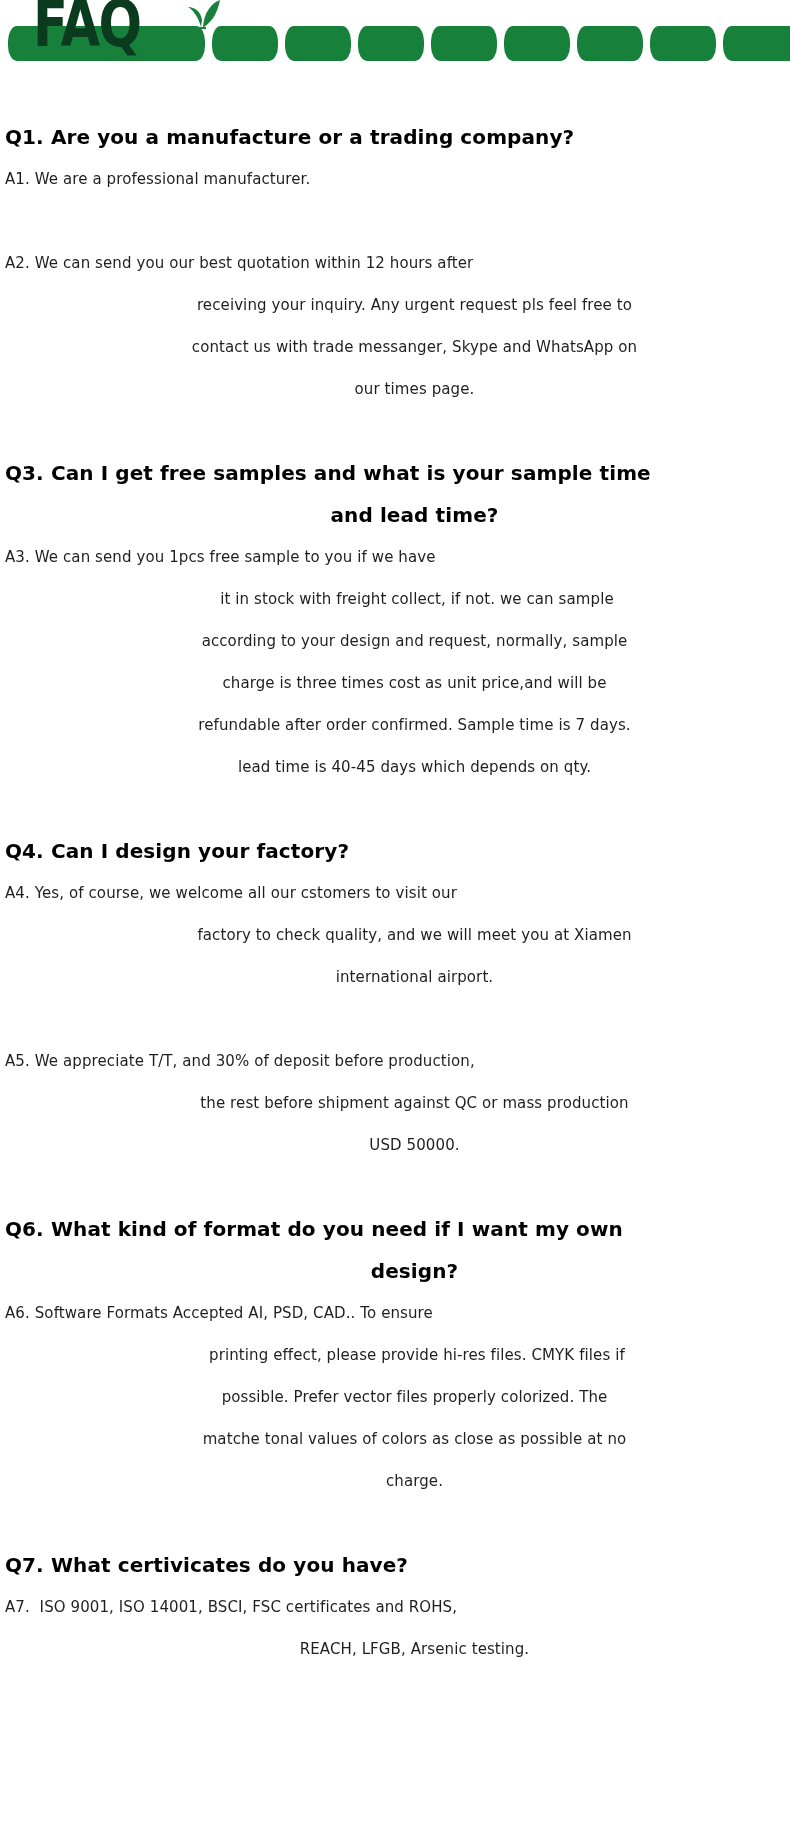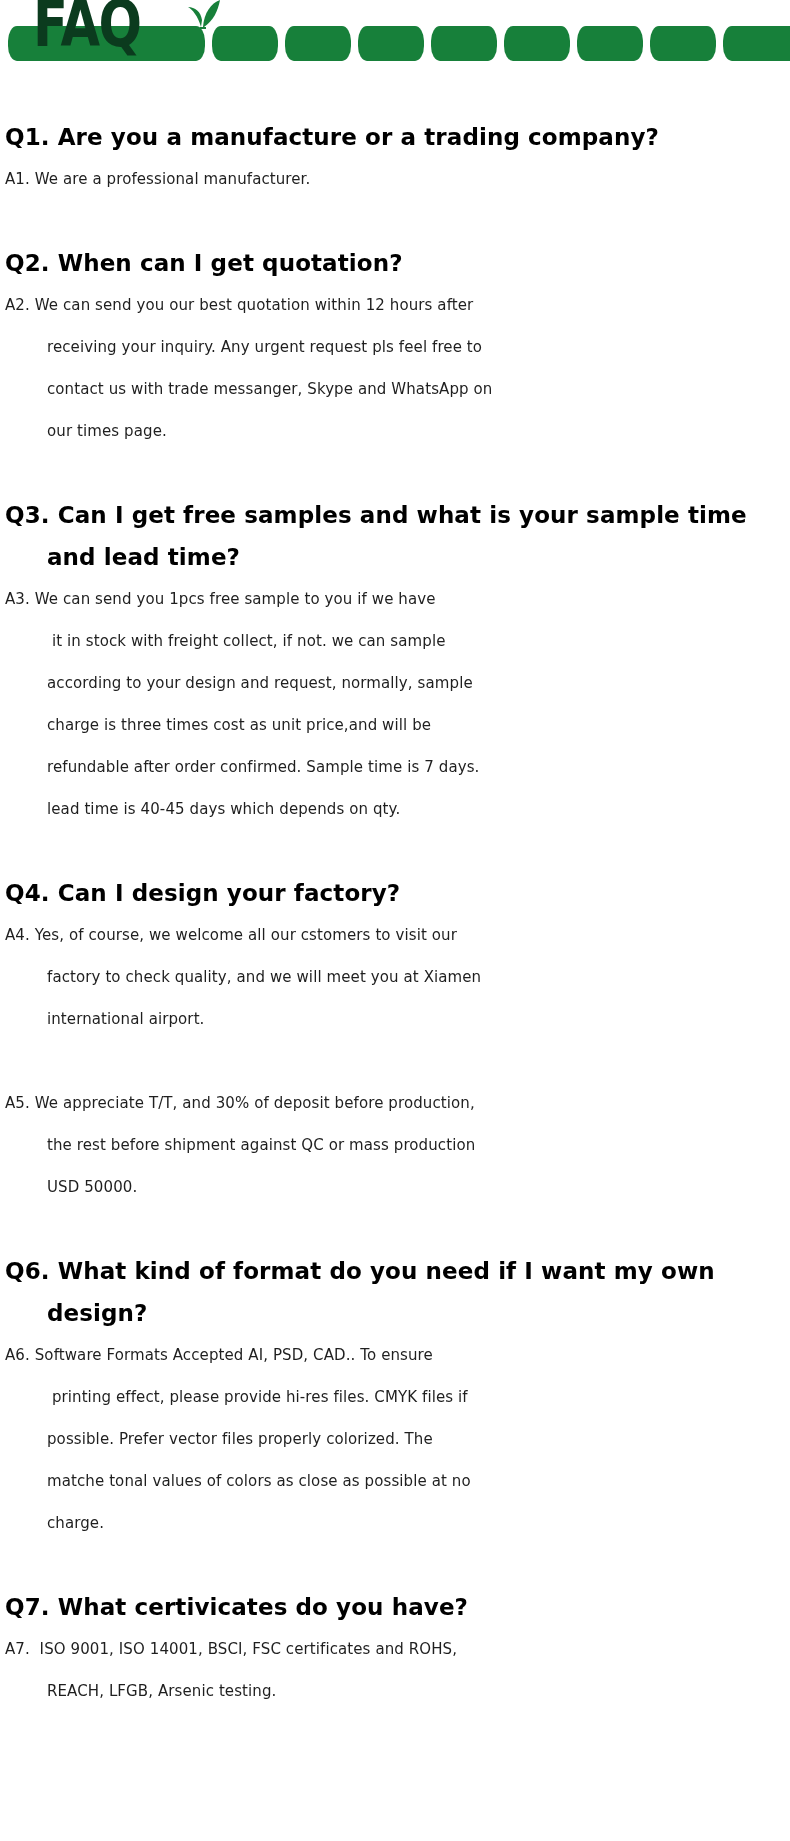--- a/index.html
+++ b/index.html
@@ -36,23 +36,23 @@
     letter-spacing:-2px;
     color:var(--faq-text-color);
     transform:scaleX(0.80);transform-origin:left top;
     white-space:nowrap;
   }
   
   main{margin-top:54px;padding:0 8px 0 5px;}
   section.qa{margin-bottom:42px;}
   section.qa:last-child{margin-bottom:0;}
   .line{line-height:42px;white-space:pre-wrap;}
-  .q-line{font-size:23px;font-weight:bold;color:var(--heading-color);letter-spacing:0.1px;}
+  .q-line{font-size:20px;font-weight:bold;color:var(--heading-color);letter-spacing:0.1px;}
   .a-line{font-size:15px;font-weight:normal;color:var(--body-color);letter-spacing:0.1px;}
-  .cont{padding-left:42px;}
+  .cont{padding-left:42px;text-align:center;}
 </style>
 </head>
 <body>
 
 <header>
   <div class="banner">
     <div class="seg seg-long"></div>
     <div class="seg"></div>
     <div class="seg"></div>
     <div class="seg"></div>
@@ -74,23 +74,20 @@
   <section class="qa">
     <div class="q">
         <div class="line q-line">Q1. Are you a manufacture or a trading company?</div>
       </div>
     <div class="a">
         <div class="line a-line">A1. We are a professional manufacturer.</div>
       </div>
   </section>
 
   <section class="qa">
-    <div class="q">
-        <div class="line q-line">Q2. When can I get quotation?</div>
-      </div>
     <div class="a">
         <div class="line a-line">A2. We can send you our best quotation within 12 hours after</div>
         <div class="line a-line cont">receiving your inquiry. Any urgent request pls feel free to</div>
         <div class="line a-line cont">contact us with trade messanger, Skype and WhatsApp on</div>
         <div class="line a-line cont">our times page.</div>
       </div>
   </section>
 
   <section class="qa">
     <div class="q">

